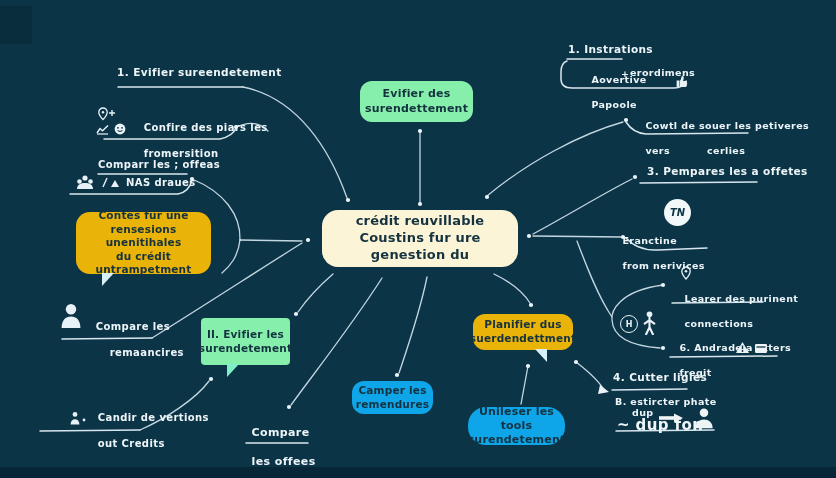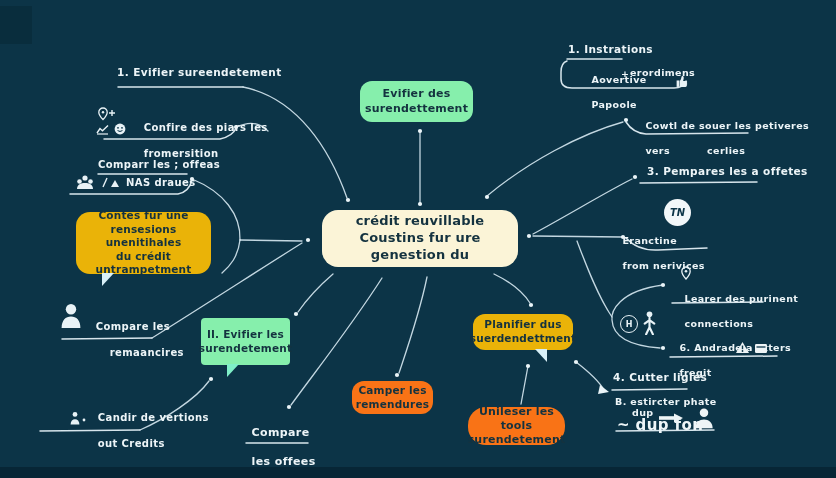--- a/index.html
+++ b/index.html
@@ -21,21 +21,21 @@
   }
   .lbl.center{}
   .node{
     position:absolute;z-index:3;display:flex;flex-direction:column;
     align-items:center;justify-content:center;text-align:center;
     font-weight:700;color:#14323f;letter-spacing:.2px;line-height:1.3;
   }
   .mint{background:#86efac;--c:#7fefc8;}
   .cream{background:#fbf4d7;--c:#fbf4d7;}
   .blue{background:#eab308;--c:#d8f0f8;}
-  .yellow{background:#f97316;--c:#fbf2ad;}
+  .yellow{background:#0ea5e9;--c:#fbf2ad;}
   .tail-dl::after{content:"";position:absolute;left:26px;bottom:-12px;width:0;height:0;
     border-top:13px solid var(--c);border-right:12px solid transparent;}
   .tail-dr::after{content:"";position:absolute;right:26px;bottom:-12px;width:0;height:0;
     border-top:13px solid var(--c);border-left:12px solid transparent;}
 
   .icon{position:absolute;z-index:3;display:flex;align-items:center;justify-content:center;}
   .badge{
     position:absolute;z-index:3;background:#f2f7f9;color:#0c3447;border-radius:50%;
     display:flex;align-items:center;justify-content:center;font-weight:700;
   }

